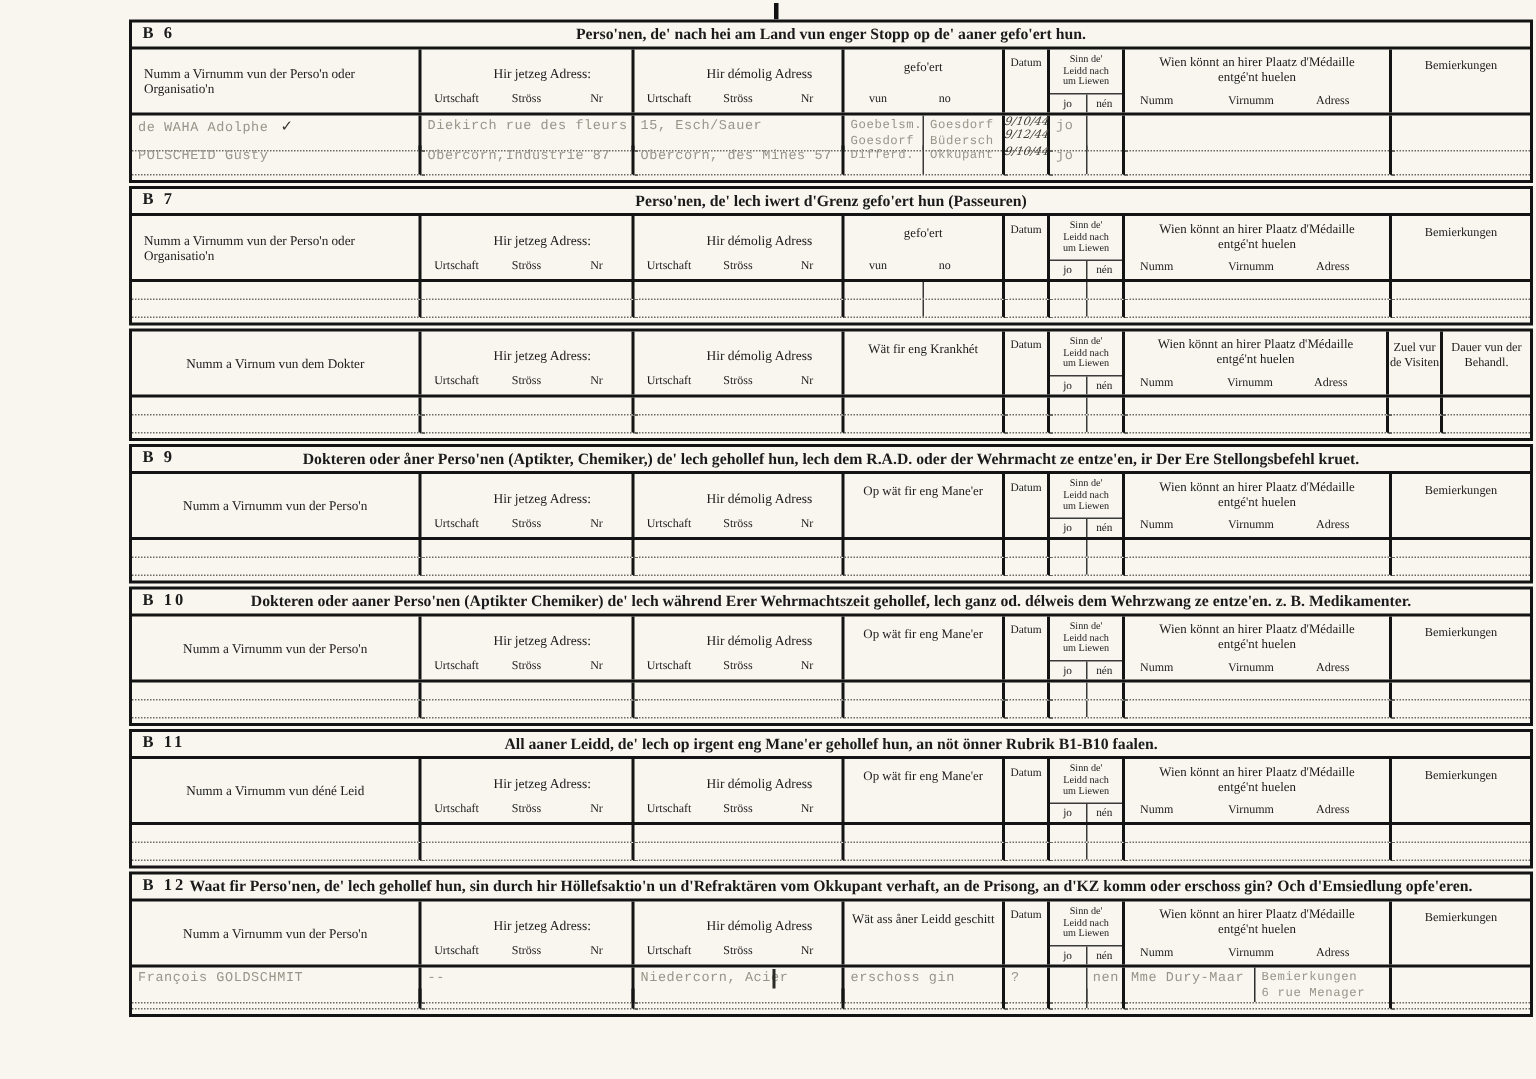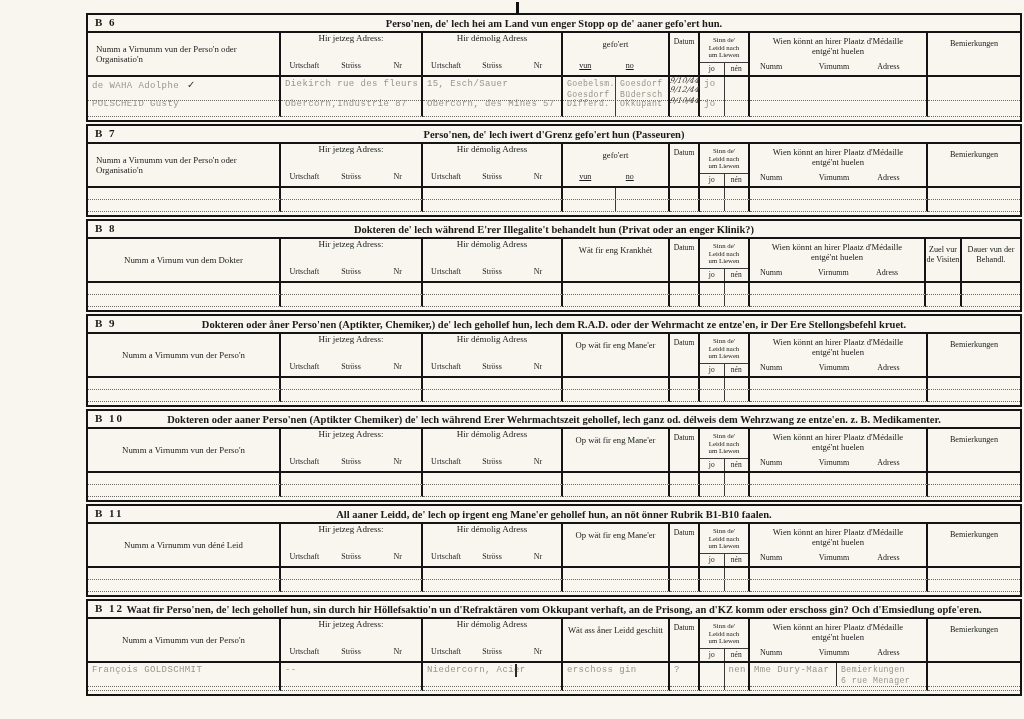--- a/index.html
+++ b/index.html
@@ -25,25 +25,25 @@
     flex:1;text-align:center;font-weight:bold;font-size:10.5px;line-height:15px;
     white-space:nowrap;overflow:hidden;
   }
   .hdr{
     display:grid;height:42px;border-bottom:2px solid #141414;
   }
   .hcell{border-right:2px solid #141414;position:relative;overflow:hidden;}
   .hcell:last-child{border-right:none;}
   .c-namehdr{display:flex;align-items:center;justify-content:center;text-align:left;
     font-size:8.8px;line-height:10px;padding:0 8px;}
-  .addrhdr .lbl{ text-align:center;font-size:9px;margin-top:0;}
+  .addrhdr .lbl{ font-size:9px;margin-top:11px;padding-left:48px;}
   .addrhdr .subs{position:absolute;bottom:5px;left:0;right:0;display:flex;}
   .addrhdr .subs span{flex:1;text-align:center;font-size:8px;}
   .c4hdr .lbl{text-align:center;font-size:8.6px;margin-top:6px;padding:0 4px;line-height:10px;}
-  .c4hdr .subs{position:absolute;bottom:5px;left:0;right:16px;display:flex;text-decoration:underline;}
+  .c4hdr .subs{position:absolute;bottom:5px;left:0;right:16px;display:flex;}
   .c4hdr .subs span{flex:1;text-align:center;font-size:8px;}
   .datumhdr{font-size:7.6px;text-align:center;padding-top:4px;}
   .alivehdr .lines{font-size:6.8px;line-height:7.6px;text-align:center;padding-top:3px;}
   .alivehdr .subs{position:absolute;bottom:0;left:0;right:0;height:12px;display:flex;border-top:1px solid #3a3a3a;}
   .alivehdr .subs span{flex:1;text-align:center;font-size:7.5px;line-height:11px;}
   .alivehdr .subs span:first-child{border-right:1px solid #3a3a3a;}
   .medalhdr .lbl{text-align:center;font-size:8.6px;line-height:9.5px;margin-top:4px;padding:0 14px;}
   .medalhdr .subs{position:absolute;bottom:4px;left:0;right:0;display:flex;}
   .medalhdr .subs span{flex:1;font-size:8px;text-align:left;padding-left:10px;}
   .righthdr{display:flex;align-items:flex-start;justify-content:center;text-align:center;
@@ -75,21 +75,21 @@
   .stroke{position:absolute;top:1px;left:92px;width:2px;height:13px;background:#2b2a27;}
 </style>
 </head>
 <body>
 
 <div id="top-tick"></div>
 <div id="form">
     <div class="section">
       <div class="titlebar">
         <span class="sec-id">B 6</span>
-        <div class="sec-title">Perso'nen, de' lech hei am Land vun enger Stopp op de' aaner gefo'ert hun.</div>
+        <div class="sec-title">Perso'nen, de' nach hei am Land vun enger Stopp op de' aaner gefo'ert hun.</div>
       </div>
       <div class="hdr" style="grid-template-columns: 193px 142px 140px 107px 30px 50px 178px 92px;">
         <div class="hcell c-namehdr">Numm a Virnumm vun der Perso'n oder Organisatio'n</div>
         <div class="hcell addrhdr">
           <div class="lbl">Hir jetzeg Adress:</div>
           <div class="subs">
             <span>Urtschaft</span>
             <span>Ströss</span>
             <span>Nr</span>
           </div>
@@ -326,24 +326,20 @@
             <div class="medalsplit">
               <div class="nm"></div>
               <div class="adr"></div>
             </div>
           </div>
           <div class="bcell"></div>
         </div>
       </div>
     </div>
     <div class="section">
-      <div class="titlebar">
-        <span class="sec-id">B 8</span>
-        <div class="sec-title">Dokteren de' lech während E'rer Illegalite't behandelt hun (Privat oder an enger Klinik?)</div>
-      </div>
       <div class="hdr" style="grid-template-columns: 193px 142px 140px 107px 30px 50px 176px 36px 58px;">
         <div class="hcell c-namehdr">Numm a Virnum vun dem Dokter</div>
         <div class="hcell addrhdr">
           <div class="lbl">Hir jetzeg Adress:</div>
           <div class="subs">
             <span>Urtschaft</span>
             <span>Ströss</span>
             <span>Nr</span>
           </div>
         </div>

